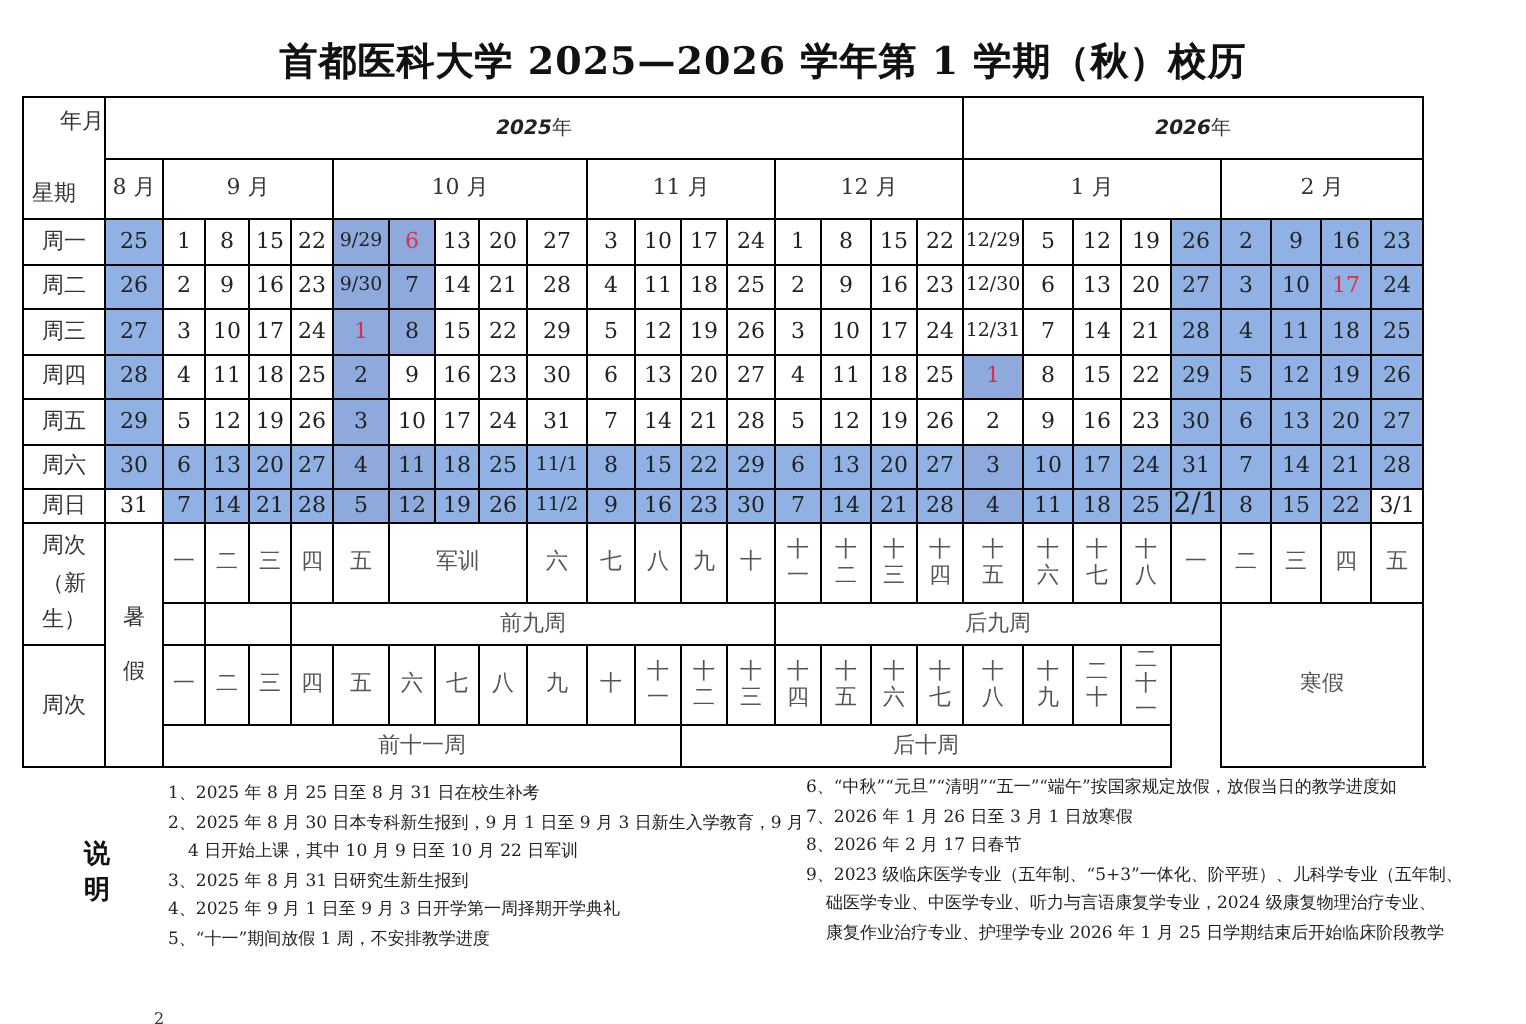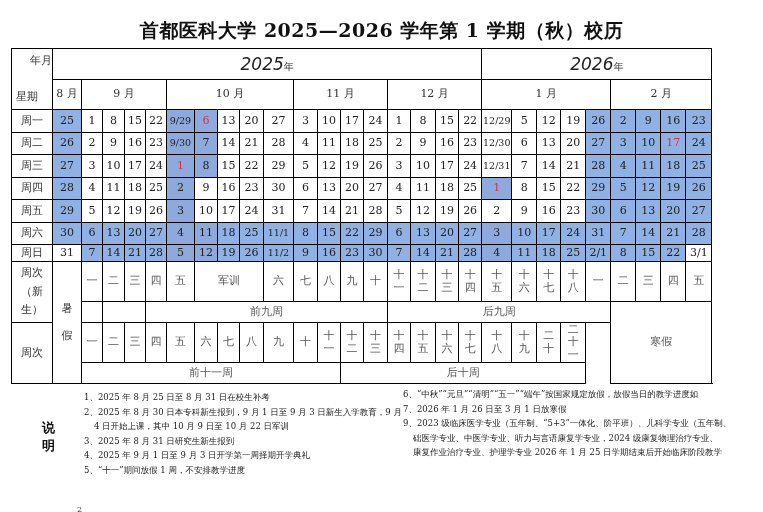--- a/index.html
+++ b/index.html
@@ -10,21 +10,21 @@
            font-family:"DejaVu Serif","Liberation Serif",serif; }
   table.cal { position:absolute; left:11px; top:48px; border-collapse:collapse;
               table-layout:fixed; width:700px; }
   table.cal td { border:1.5px solid #000; padding:0; text-align:center;
                  vertical-align:middle; font-size:11px; overflow:hidden;
                  white-space:nowrap; line-height:1.1; }
   td.lbl { font-size:11px; color:#333; }
   td.hl { background:#8fb1e3; }
   td.hl2 { background:#8ea9db; }
   .red { color:#d9304a; }
-  .yr { font-style:italic; font-weight:normal; font-family:"DejaVu Sans","Liberation Sans",sans-serif; font-size:17px; }
+  .yr { font-style:italic; font-weight:bold; font-family:"DejaVu Sans","Liberation Sans",sans-serif; font-size:10px; }
   .yr-suffix { font-size:10px; color:#333; }
   td.wk { font-size:10.5px; color:#555; line-height:1.6; white-space:normal; }
   .mon { font-size:10.5px; color:#333;margin-top:24px; }
   .yrmonlbl { position:relative; height:60px; }
   .yrmonlbl .top { position:absolute; top:6px; left:0; right:0; text-align:right; }
   .yrmonlbl .bot { position:absolute; bottom:6px; left:4px; }
   .notes-head { position:absolute; left:42px; top:419px; font-size:13px; font-weight:bold;
                 line-height:18px; width:14px; color:#111; font-family:"DejaVu Sans","Liberation Sans",sans-serif; }
   .notes { position:absolute; font-size:8.5px; line-height:14.5px; color:#222; }
   .notes-left { left:84px; top:390px; width:320px; }
@@ -295,21 +295,21 @@
         <td class="hl">23</td>
         <td class="hl">30</td>
         <td class="hl">7</td>
         <td class="hl">14</td>
         <td class="hl">21</td>
         <td class="hl">28</td>
         <td class="hl2">4</td>
         <td class="hl">11</td>
         <td class="hl">18</td>
         <td class="hl">25</td>
-        <td class="hl" style="font-size: 11px;">2/1</td>
+        <td class="hl" style="font-size: 14px;">2/1</td>
         <td class="hl">8</td>
         <td class="hl">15</td>
         <td class="hl">22</td>
         <td style="font-size: 11px;">3/1</td>
       </tr>
     </tbody>
 
   <tbody>
       <tr style="height:40px">
     <td rowspan="2" class="lbl" style="white-space:normal;line-height:1.7">
@@ -389,18 +389,19 @@
   <p class="note">2、2025 年 8 月 30 日本专科新生报到，9 月 1 日至 9 月 3 日新生入学教育，9 月</p>
   <p class="note indent">4 日开始上课，其中 10 月 9 日至 10 月 22 日军训</p>
   <p class="note">3、2025 年 8 月 31 日研究生新生报到</p>
   <p class="note">4、2025 年 9 月 1 日至 9 月 3 日开学第一周择期开学典礼</p>
   <p class="note">5、“十一”期间放假 1 周，不安排教学进度</p>
 </div>
 
 <div class="notes notes-right">
   <p class="note">6、“中秋”“元旦”“清明”“五一”“端午”按国家规定放假，放假当日的教学进度如</p>
   <p class="note">7、2026 年 1 月 26 日至 3 月 1 日放寒假</p>
+  <p class="note">8、2026 年 2 月 17 日春节</p>
   <p class="note">9、2023 级临床医学专业（五年制、“5+3”一体化、阶平班）、儿科学专业（五年制、</p>
   <p class="note indent">础医学专业、中医学专业、听力与言语康复学专业，2024 级康复物理治疗专业、</p>
   <p class="note indent">康复作业治疗专业、护理学专业 2026 年 1 月 25 日学期结束后开始临床阶段教学</p>
 </div>
 
 <div class="pg">2</div>
 
 </body></html>

